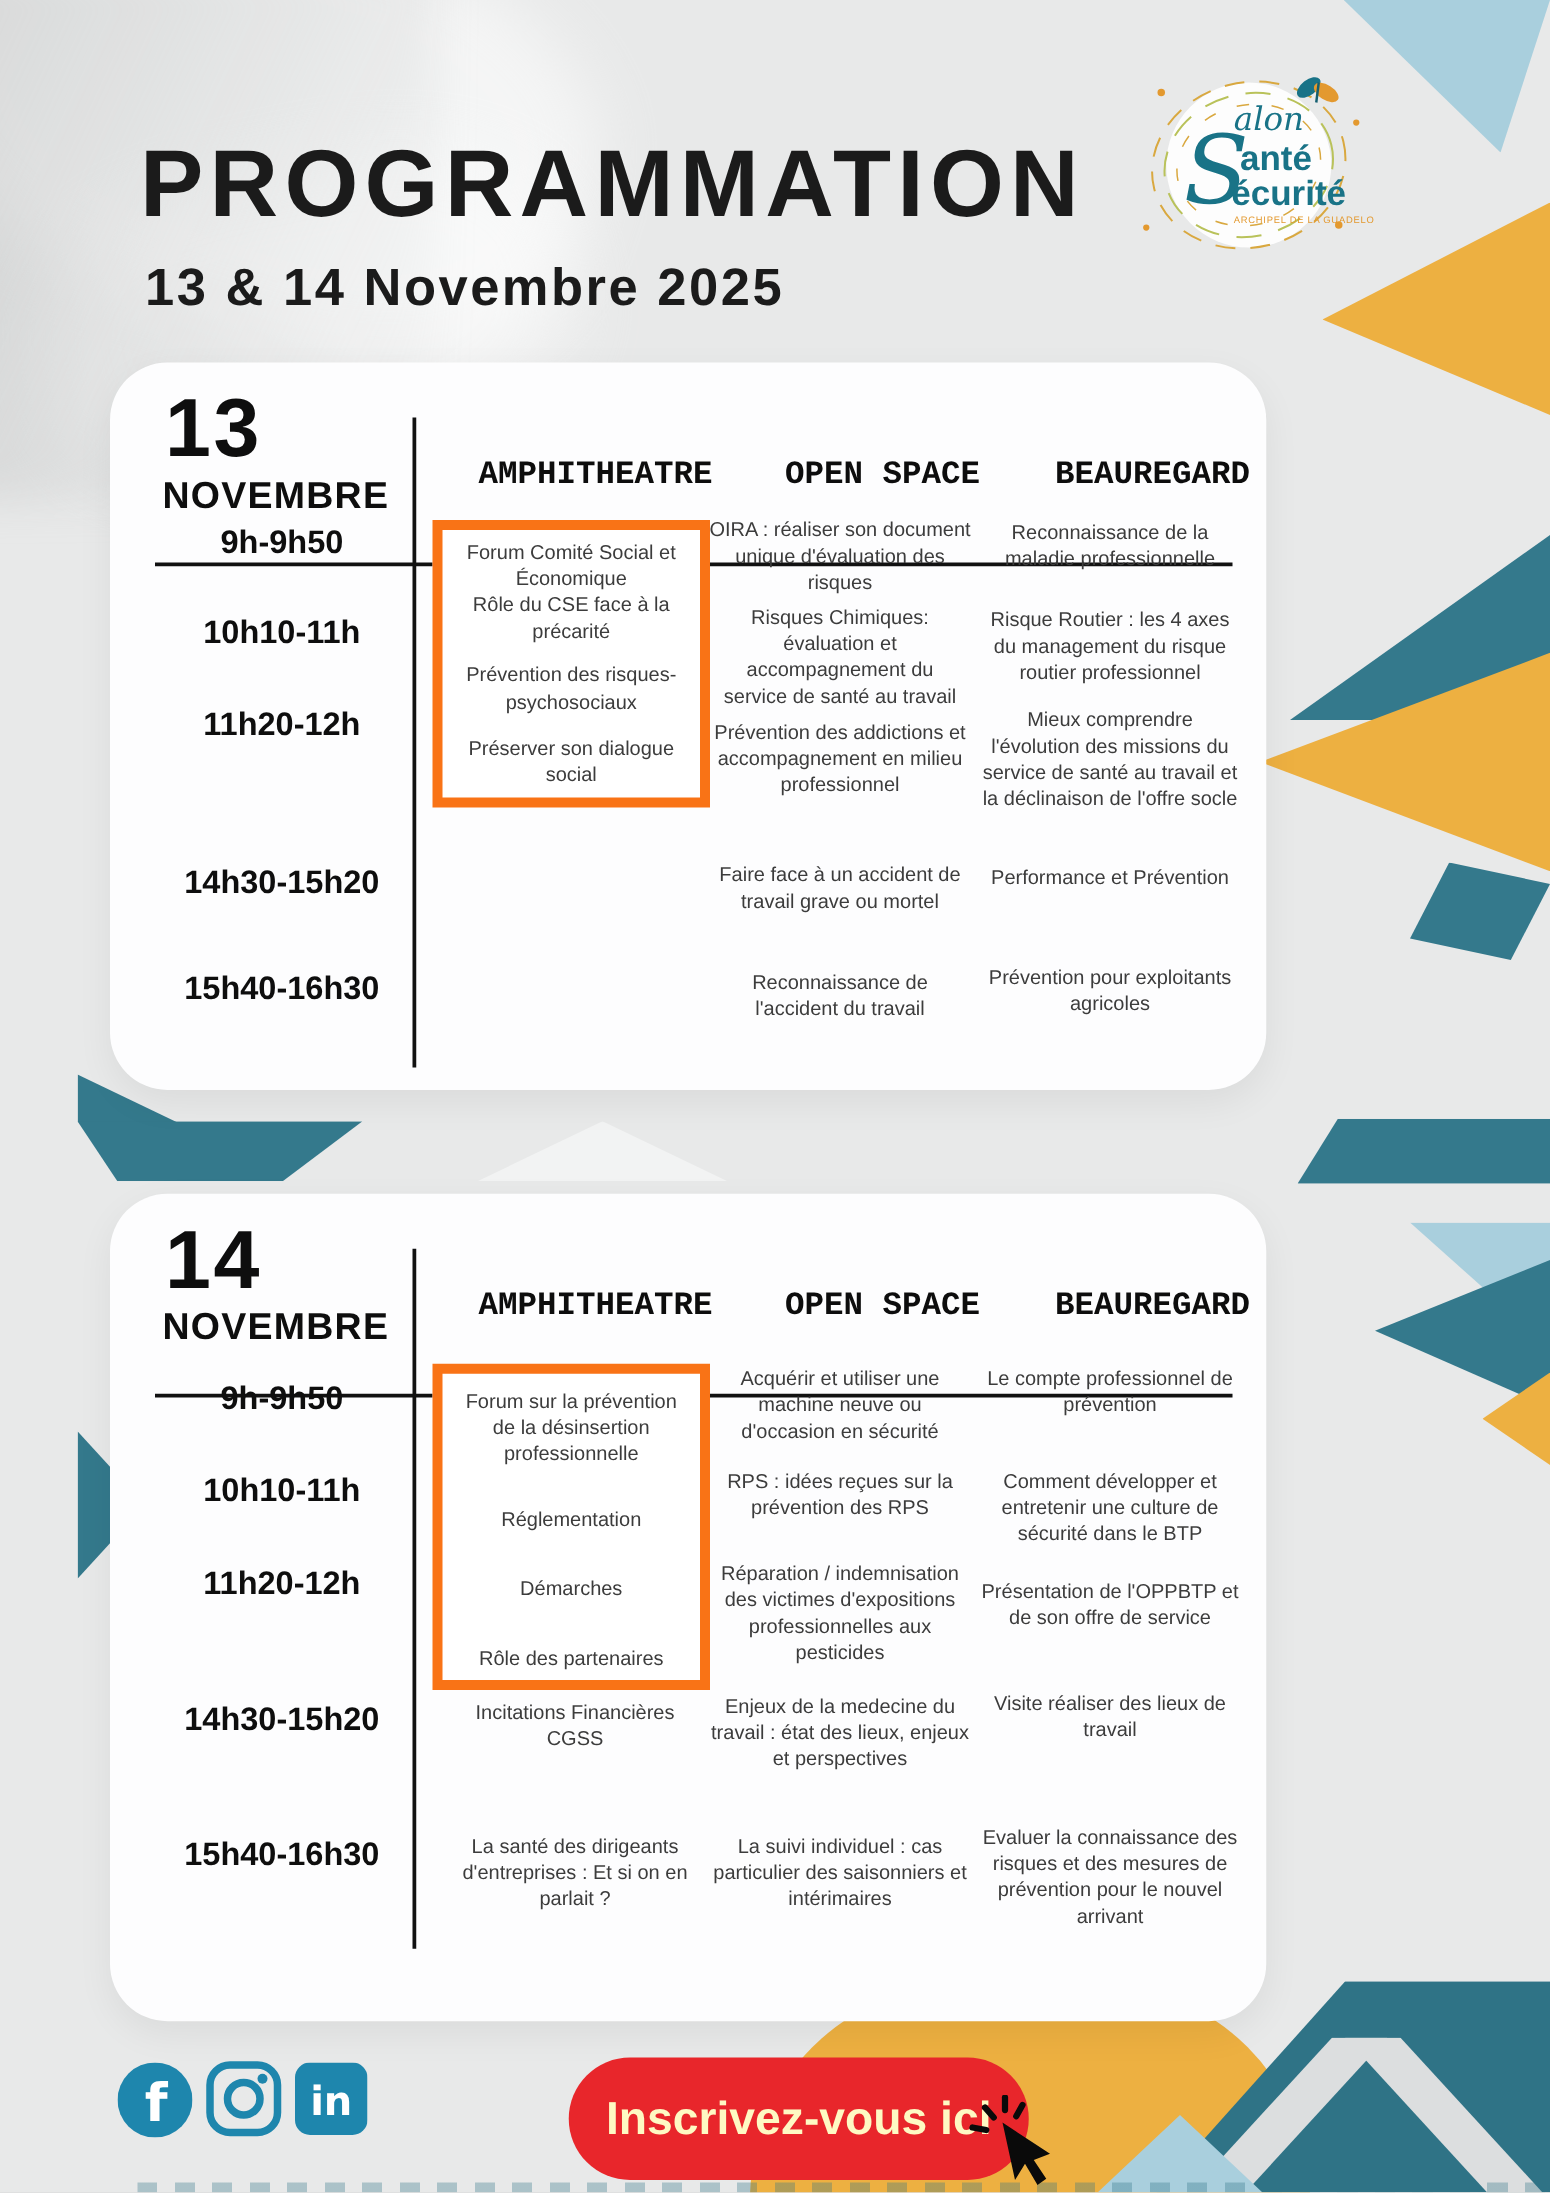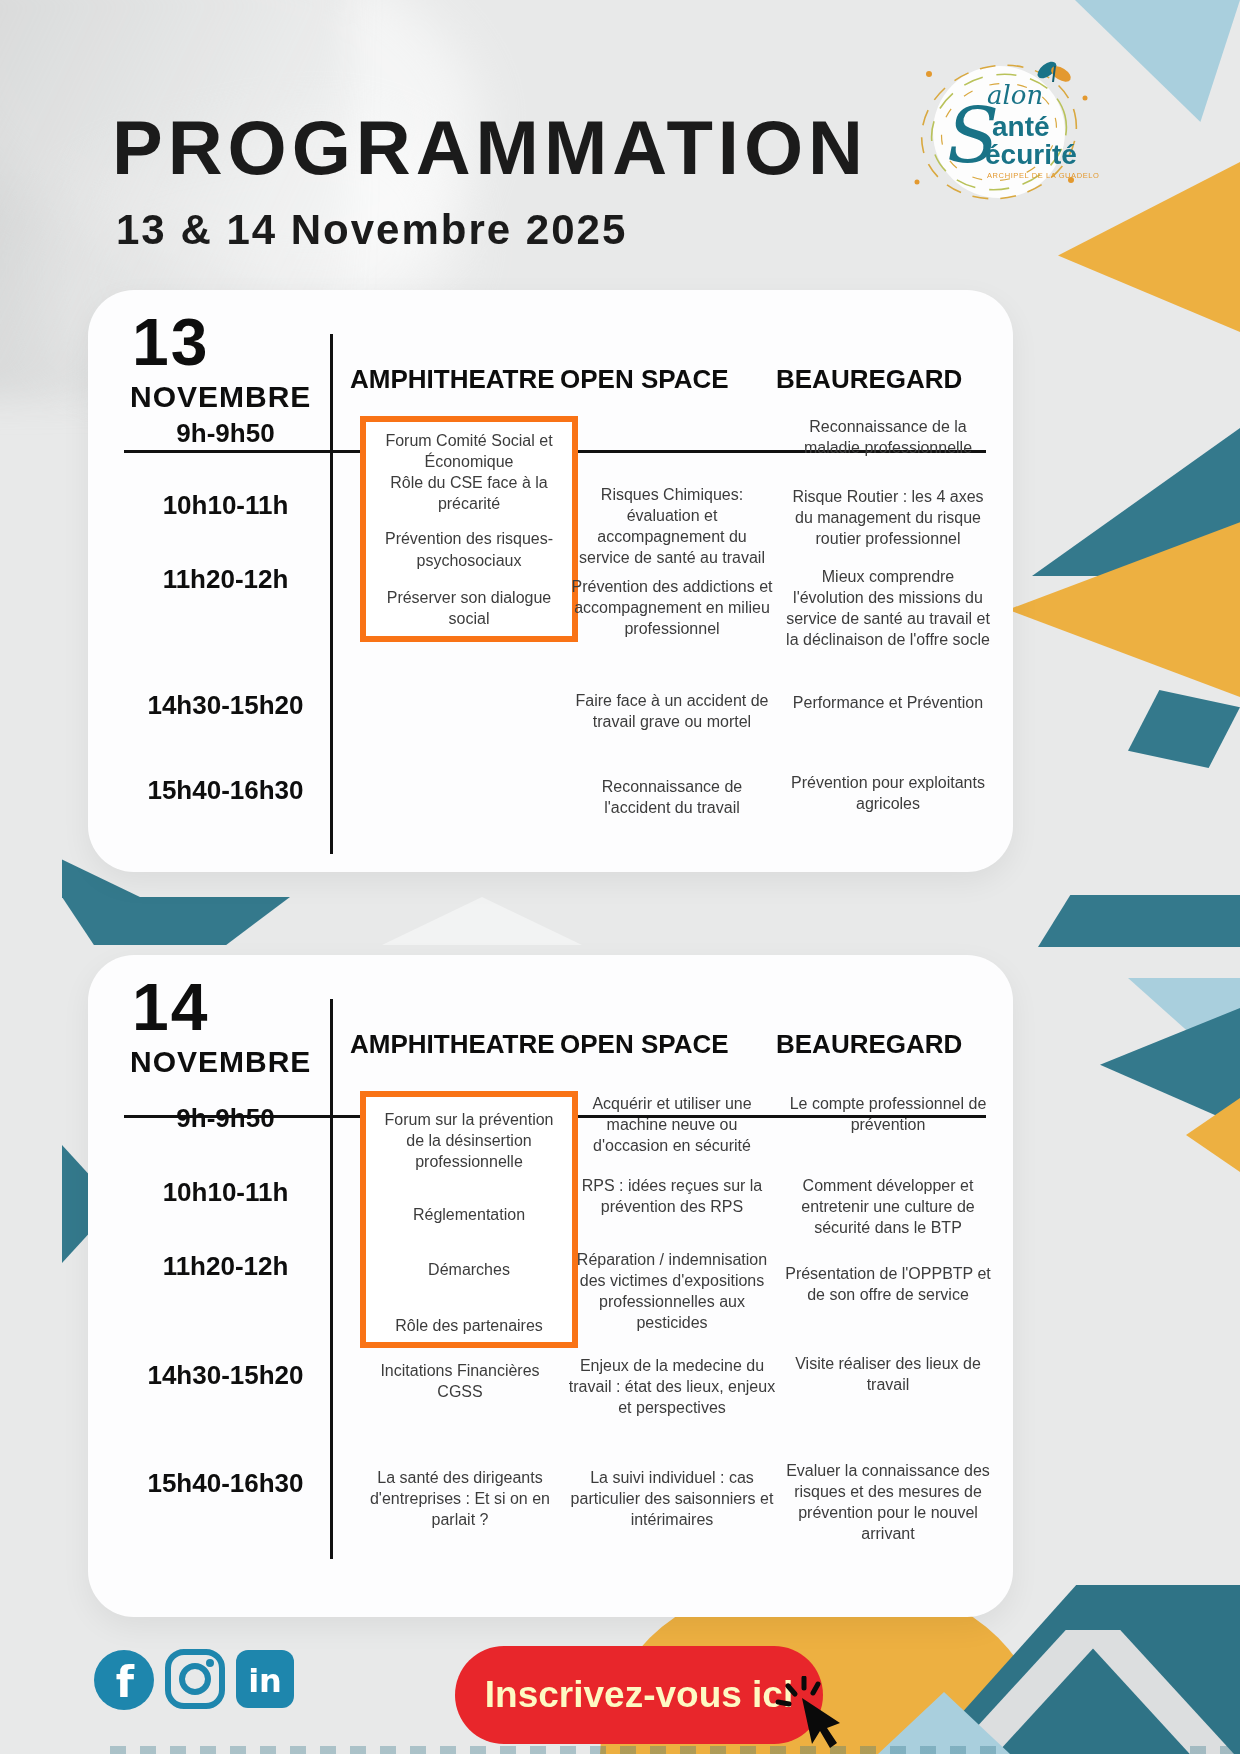--- a/index.html
+++ b/index.html
@@ -39,37 +39,37 @@
   .card{position:absolute;left:88px;width:925px;background:#fdfdfe;border-radius:46px;
         box-shadow:0 10px 30px rgba(0,0,0,.06);z-index:1;}
   #card1{top:290px;height:582px;}
   #card2{top:955px;height:662px;}
   .day-num{position:absolute;left:44px;top:14px;font-size:66px;font-weight:800;letter-spacing:2px;color:#0e0e0e;}
   .day-month{position:absolute;left:42px;top:90px;font-size:30px;font-weight:800;letter-spacing:1px;color:#0e0e0e;}
   .vline{position:absolute;left:242px;top:44px;width:3px;background:#111;}
   #card1 .vline{height:520px;}
   #card2 .vline{height:560px;}
   .hline{position:absolute;left:36px;top:160px;width:862px;height:3px;background:#111;}
-  .col-head{position:absolute;top:74px;font-size:26px;font-weight:800;color:#0d0d0d;text-align:left;letter-spacing:0;}
+  .col-head{position:absolute;top:74px;font-size:26px;font-weight:800;color:#0d0d0d;text-align:right;letter-spacing:0;font-family:Liberation Mono, monospace;}
   .ch1{left:262px;width:220px;}
   .ch2{left:472px;width:224px;}
   .ch3{left:688px;width:224px;}
   .time{position:absolute;left:40px;width:195px;font-size:26px;font-weight:800;color:#0e0e0e;text-align:center;}
   #card1 .t1{top:128px}#card1 .t2{top:200px}#card1 .t3{top:274px}#card1 .t4{top:400px}#card1 .t5{top:485px}
   #card2 .t1{top:148px}#card2 .t2{top:222px}#card2 .t3{top:296px}#card2 .t4{top:405px}#card2 .t5{top:513px}
   .cell{position:absolute;font-size:16px;line-height:1.32;color:#3c3c3c;text-align:center;white-space:pre-line;}
   .amphi{left:252px;width:240px;}
   .open{left:456px;width:256px;}
   .beau{left:678px;width:244px;}
   #card1 .o1{top:124px}#card1 .o2{top:194px}#card1 .o3{top:286px}#card1 .o4{top:400px}#card1 .o5{top:486px}
   #card1 .b1{top:126px}#card1 .b2{top:196px}#card1 .b3{top:276px}#card1 .b4{top:402px}#card1 .b5{top:482px}
   #card2 .o1{top:138px}#card2 .o2{top:220px}#card2 .o3{top:294px}#card2 .o4{top:400px}#card2 .o5{top:512px}
   #card2 .b1{top:138px}#card2 .b2{top:220px}#card2 .b3{top:308px}#card2 .b4{top:398px}#card2 .b5{top:505px}
   #card2 .a4{top:405px}#card2 .a5{top:512px}
-  .amphi-box{position:absolute;left:272px;width:206px;border:6px solid #f97316;background:#fff;}
+  .amphi-box{position:absolute;left:258px;width:206px;border:8px solid #f97316;background:#fff;}
   #card1 .amphi-box{top:126px;height:214px;}
   #card2 .amphi-box{top:136px;height:245px;}
   .amphi-box p{margin:0;font-size:16px;line-height:1.32;color:#3c3c3c;text-align:center;white-space:pre-line;}
   #card1 .bp1{margin-top:8px}#card1 .bp2{margin-top:14px}#card1 .bp3{margin-top:16px}
   #card2 .bp1{margin-top:12px}#card2 .bp2{margin-top:32px}#card2 .bp3{margin-top:34px}#card2 .bp4{margin-top:34px}
   
   .social{position:absolute;z-index:3;cursor:pointer;}
   #fb{left:94px;top:1650px;}
   #ig{left:164px;top:1648px;}
   #li{left:236px;top:1650px;}
@@ -150,20 +150,23 @@
       <p class="bp1">Forum Comité Social et
 Économique
 Rôle du CSE face à la
 précarité</p>
       <p class="bp2">Prévention des risques-
 psychosociaux</p>
       <p class="bp3">Préserver son dialogue
 social</p>
     </div>
 
+    <div class="cell open o1">OIRA : réaliser son document
+unique d'évaluation des
+risques</div>
     <div class="cell open o2">Risques Chimiques:
 évaluation et
 accompagnement du
 service de santé au travail</div>
     <div class="cell open o3">Prévention des addictions et
 accompagnement en milieu
 professionnel</div>
     <div class="cell open o4">Faire face à un accident de
 travail grave ou mortel</div>
     <div class="cell open o5">Reconnaissance de

